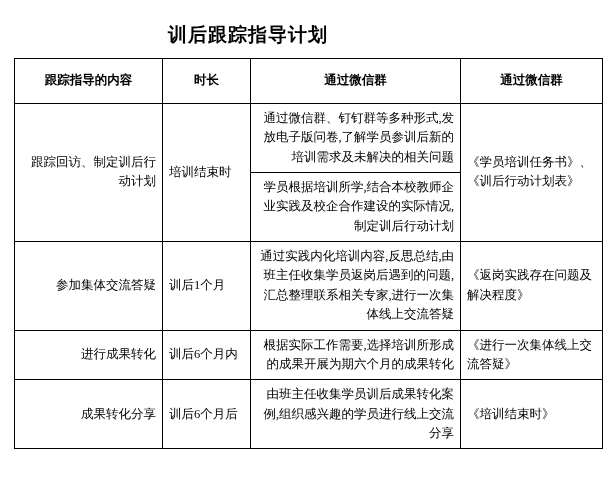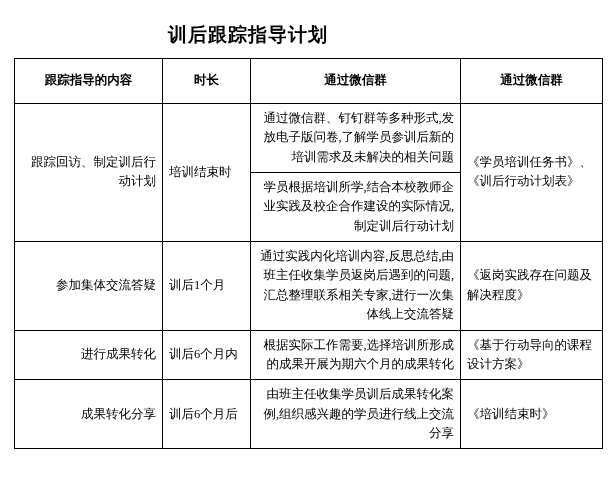--- a/index.html
+++ b/index.html
@@ -110,21 +110,21 @@
         <td class="c-content">参加集体交流答疑</td>
         <td class="c-duration">训后1个月</td>
         <td class="c-method">通过实践内化培训内容,反思总结,由班主任收集学员返岗后遇到的问题,汇总整理联系相关专家,进行一次集体线上交流答疑</td>
         <td class="c-result">《返岗实践存在问题及解决程度》</td>
       </tr>
 
       <tr>
         <td class="c-content">进行成果转化</td>
         <td class="c-duration">训后6个月内</td>
         <td class="c-method">根据实际工作需要,选择培训所形成的成果开展为期六个月的成果转化</td>
-        <td class="c-result">《基于行动导向的课程设计方案》</td>
+        <td class="c-result">《进行一次集体线上交流答疑》</td>
       </tr>
 
       <tr>
         <td class="c-content">成果转化分享</td>
         <td class="c-duration">训后6个月后</td>
         <td class="c-method">由班主任收集学员训后成果转化案例,组织感兴趣的学员进行线上交流分享</td>
         <td class="c-result">《培训结束时》</td>
       </tr>
     </tbody>
   </table>

